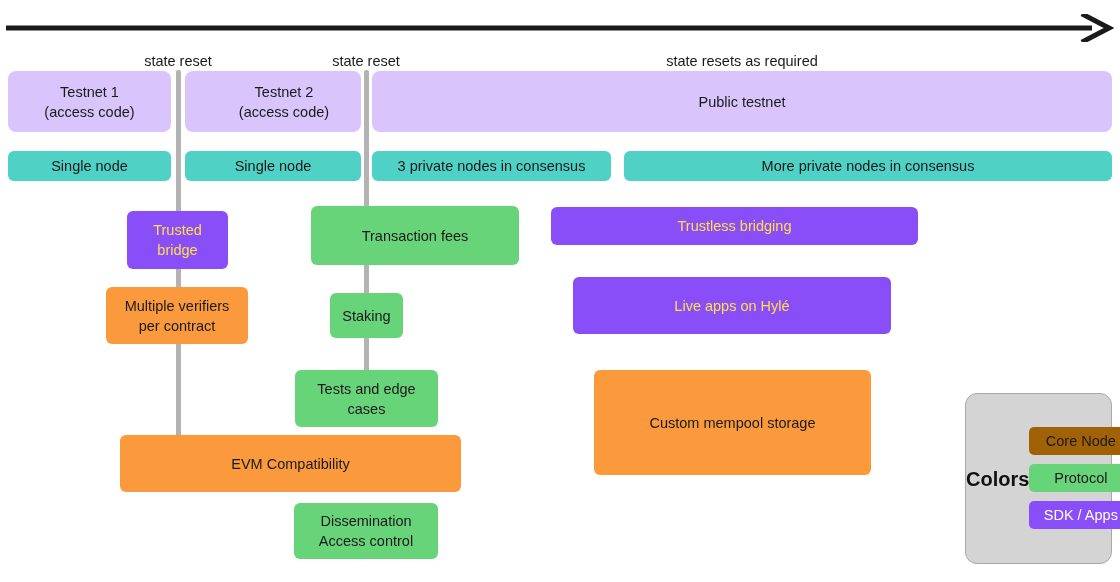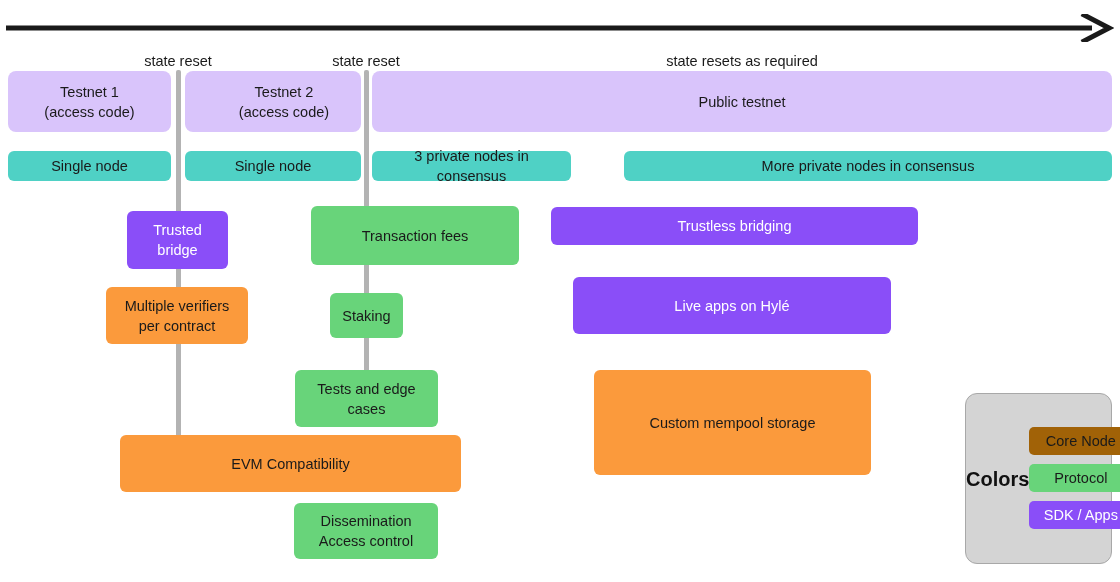--- a/index.html
+++ b/index.html
@@ -55,21 +55,21 @@
     justify-content: center;
     text-align: center;
     border-radius: 6px;
     font-size: 14.5px;
     line-height: 20px;
     color: #1a1a1a;
     padding: 2px 6px;
     white-space: pre-line;
   }
   .box.phase   { border-radius: 8px; }
-  .box.white-text { color: #ffffff; }
+  .box.white-text { color: #fde047; }
 
   
   #legend {
     position: absolute;
     box-sizing: border-box;
     background: #d4d4d4;
     border: 1.5px solid #a8a8a8;
     border-radius: 12px;
     left: 965px;
     top: 393px;
@@ -126,21 +126,21 @@
       <div class="box phase" style="left: 8px; top: 71px; width: 163px; height: 61px; background: rgb(217, 196, 251);">Testnet 1
 (access code)</div>
       <div class="box phase" style="left: 185px; top: 71px; width: 176px; height: 61px; background: rgb(217, 196, 251); padding-left: 28px;">Testnet 2
 (access code)</div>
       <div class="box phase" style="left: 372px; top: 71px; width: 740px; height: 61px; background: rgb(217, 196, 251);">Public testnet</div>
     </div>
 
   <div id="node-row">
       <div class="box" style="left: 8px; top: 151px; width: 163px; height: 30px; background: rgb(79, 209, 197);">Single node</div>
       <div class="box" style="left: 185px; top: 151px; width: 176px; height: 30px; background: rgb(79, 209, 197);">Single node</div>
-      <div class="box" style="left: 372px; top: 151px; width: 199px; height: 30px; background: rgb(79, 209, 197);">3 private nodes in consensus</div>
+      <div class="box" style="left: 372px; top: 151px; width: 239px; height: 30px; background: rgb(79, 209, 197);">3 private nodes in consensus</div>
       <div class="box" style="left: 624px; top: 151px; width: 488px; height: 30px; background: rgb(79, 209, 197);">More private nodes in consensus</div>
     </div>
 
   <div id="items">
       <div class="box white-text" style="left: 127px; top: 211px; width: 101px; height: 58px; background: rgb(138, 78, 248);">Trusted
 bridge</div>
       <div class="box" style="left: 106px; top: 287px; width: 142px; height: 57px; background: rgb(251, 154, 60);">Multiple verifiers
 per contract</div>
       <div class="box" style="left: 311px; top: 206px; width: 208px; height: 59px; background: rgb(104, 212, 122);">Transaction fees</div>
       <div class="box" style="left: 330px; top: 293px; width: 73px; height: 45px; background: rgb(104, 212, 122);">Staking</div>

